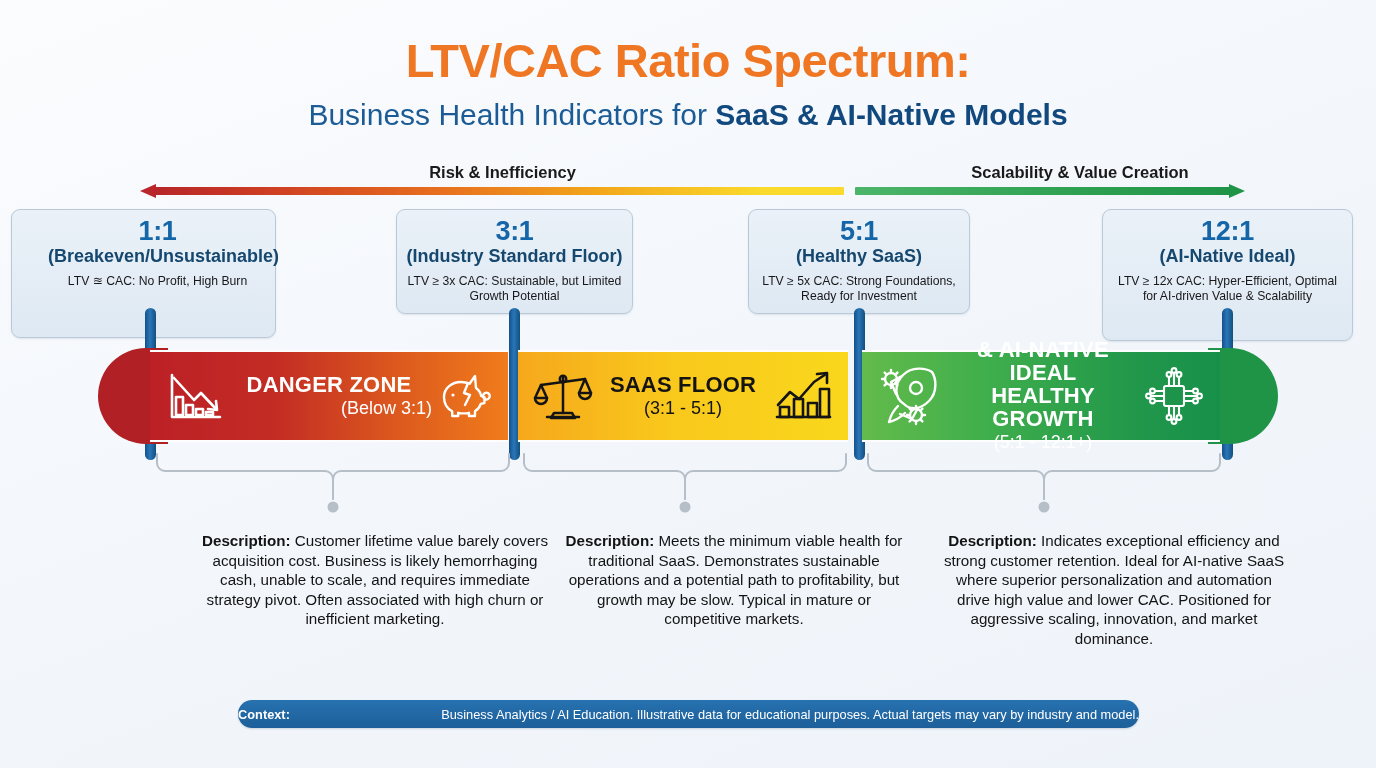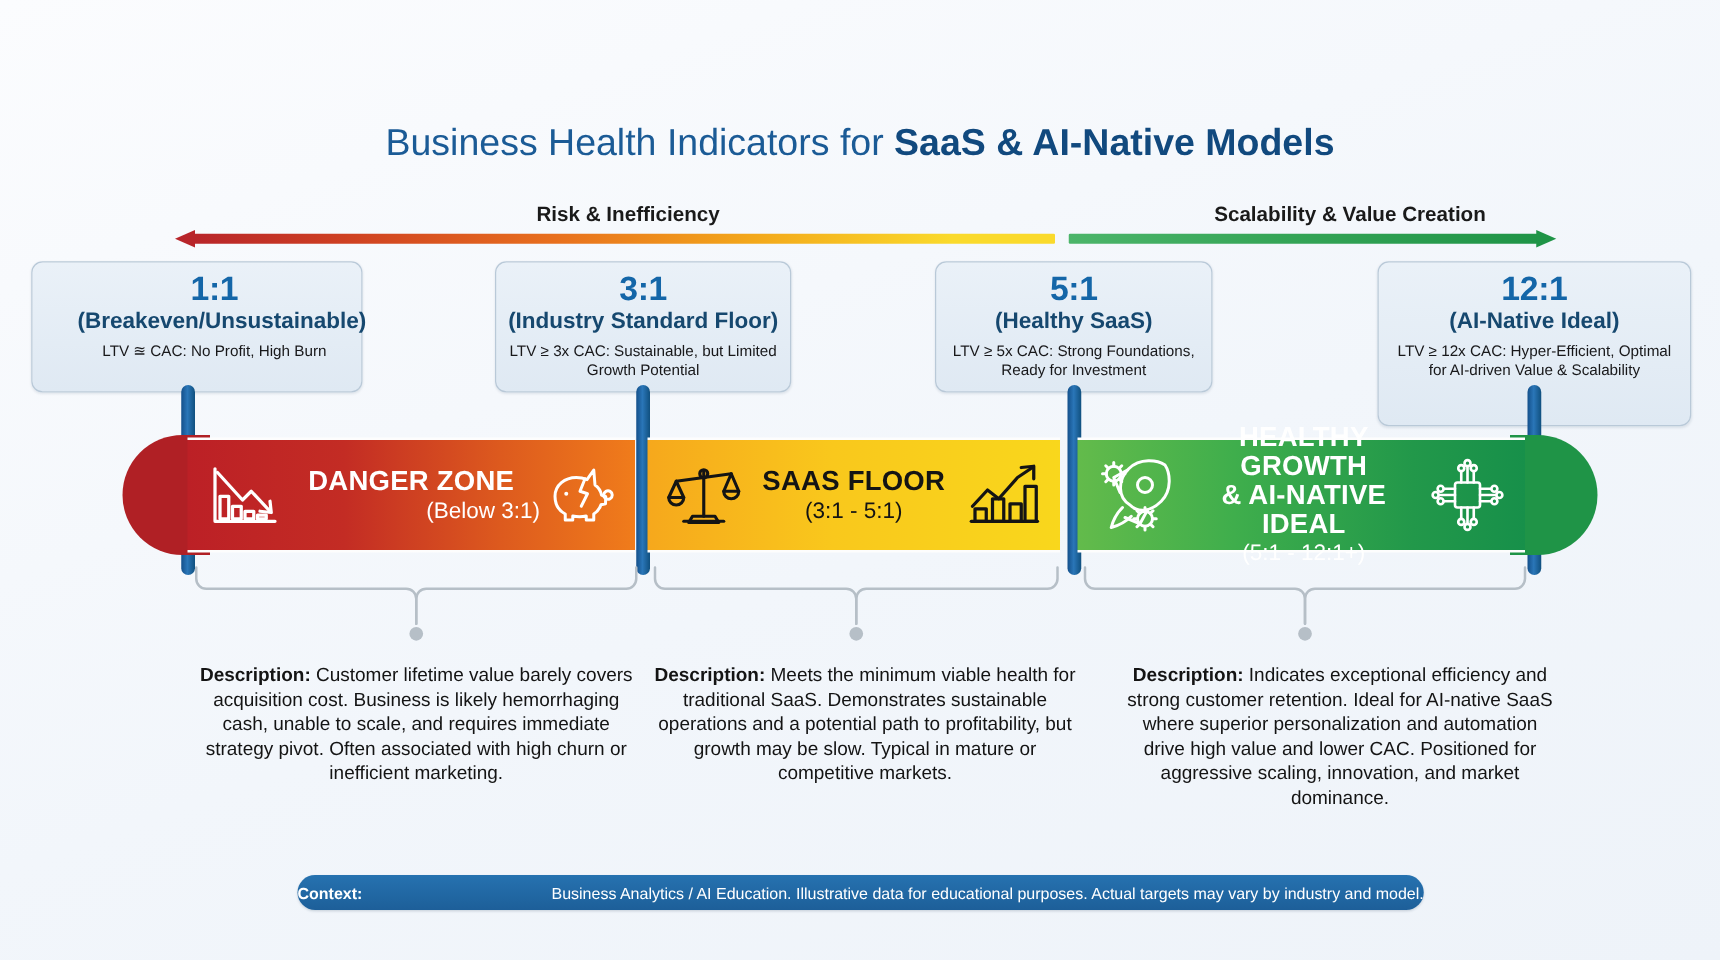--- a/index.html
+++ b/index.html
@@ -90,20 +90,21 @@
   .zone-icon { flex: 0 0 auto; display:flex; align-items:center; }
 
   
   .bracket { position: absolute; }
 
   
   .desc {
     position: absolute;
     font-size: 15.2px; color: #141414; line-height: 1.29;
     text-align: center;
+    margin-left: 42px;
   }
   .desc b { font-weight: bold; }
 
   
   .context {
     position: absolute; left: 238px; top: 700px;
     width: 901px; height: 28px;
     background: linear-gradient(180deg,#2672b0 0%,#1d5f99 100%);
     border-radius: 14px;
     color: #ffffff; font-size: 12.8px;
@@ -111,36 +112,37 @@
     box-shadow: 0 1px 2px rgba(20,50,80,0.18);
     white-space: nowrap;
   }
   .context b { font-weight: bold; }
 </style>
 </head>
 <body>
 
 <div id="page">
 
+  <div class="title-main">LTV/CAC Ratio Spectrum:</div>
   <div class="title-sub"><span>Business Health Indicators for </span><b>SaaS &amp; AI-Native Models</b></div>
 
   <div class="dir-label" style="left:320px;width:365px;">Risk &amp; Inefficiency</div>
   <div class="dir-label" style="left:870px;width:420px;">Scalability &amp; Value Creation</div>
 
   <div class="arrow-row" style="left:140px;width:704px;">
     <div class="arrow-head" style="left:0;border-top:7px solid transparent;border-bottom:7px solid transparent;border-right:16px solid #b8252a;"></div>
     <div class="arrow-bar" style="left:15px;right:0;background:linear-gradient(90deg,#b8252a 0%,#cf4122 18%,#e8701e 42%,#f3a81b 65%,#fada2c 88%,#fada2c 100%);"></div>
   </div>
 
   <div class="arrow-row" style="left:855px;width:390px;">
     <div class="arrow-bar" style="left:0;right:15px;background:linear-gradient(90deg,#4cb56a 0%,#35a557 45%,#1f9447 100%);"></div>
     <div class="arrow-head" style="right:0;border-top:7px solid transparent;border-bottom:7px solid transparent;border-left:16px solid #1f9447;"></div>
   </div>
 
-  <div class="card" style="left:25px;top:209px;width:265px;height:105px;padding-left:36px;">
+  <div class="card" style="left:11px;top:209px;width:265px;height:129px;padding-left:36px;">
     <div class="card-ratio">1:1</div>
     <div class="card-name">(Breakeven/Unsustainable)</div>
     <div class="card-detail">LTV ≊ CAC: No Profit, High Burn</div>
   </div>
 
   <div class="card" style="left:396px;top:209px;width:237px;height:105px;">
     <div class="card-ratio">3:1</div>
     <div class="card-name">(Industry Standard Floor)</div>
     <div class="card-detail">LTV ≥ 3x CAC: Sustainable, but Limited Growth Potential</div>
   </div>
@@ -230,22 +232,22 @@
         <path d="M26 12 L15 18 L20 30"></path>
         <path d="M42 44 L36 55 L24 50"></path>
         <path d="M22 42 C16 48 14 54 13 58 17 57 23 55 29 49"></path>
         <circle cx="15" cy="15" r="6"></circle>
         <path d="M15 6 v3 M15 21 v3 M6 15 h3 M21 15 h3 M8.6 8.6 l2.1 2.1 M19.3 19.3 l2.1 2.1 M21.4 8.6 l-2.1 2.1 M10.7 19.3 l-2.1 2.1"></path>
         <circle cx="40" cy="51" r="6"></circle>
         <path d="M40 42 v3 M40 57 v3 M31 51 h3 M46 51 h3 M33.6 44.6 l2.1 2.1 M44.3 55.3 l2.1 2.1 M46.4 44.6 l-2.1 2.1 M35.7 55.3 l-2.1 2.1"></path>
       </svg>
     </div>
     <div class="zone-label">
+      <div class="zone-title" style="color:#ffffff;font-size:22px;">&amp; AI-NATIVE IDEAL</div>
       <div class="zone-title" style="color:#ffffff;font-size:22px;">HEALTHY GROWTH</div>
-      <div class="zone-title" style="color:#ffffff;font-size:22px;">&amp; AI-NATIVE IDEAL</div>
       <div class="zone-range" style="color:#ffffff;font-size:18px;">(5:1 - 12:1+)</div>
     </div>
     <div class="zone-icon">
       <svg width="64" height="64" viewBox="0 0 64 64" fill="none" stroke="#fff" stroke-width="2.1" stroke-linecap="round" stroke-linejoin="round">
         <rect x="22" y="22" width="20" height="20" rx="2"></rect>
         <path d="M27 22 V13 M32 22 V9  M37 22 V13"></path>
         <path d="M27 42 V51 M32 42 V55 M37 42 V51"></path>
         <path d="M22 27 H13 M22 32 H9  M22 37 H13"></path>
         <path d="M42 27 H51 M42 32 H55 M42 37 H51"></path>
         <circle cx="27" cy="10.5" r="2.4"></circle>

